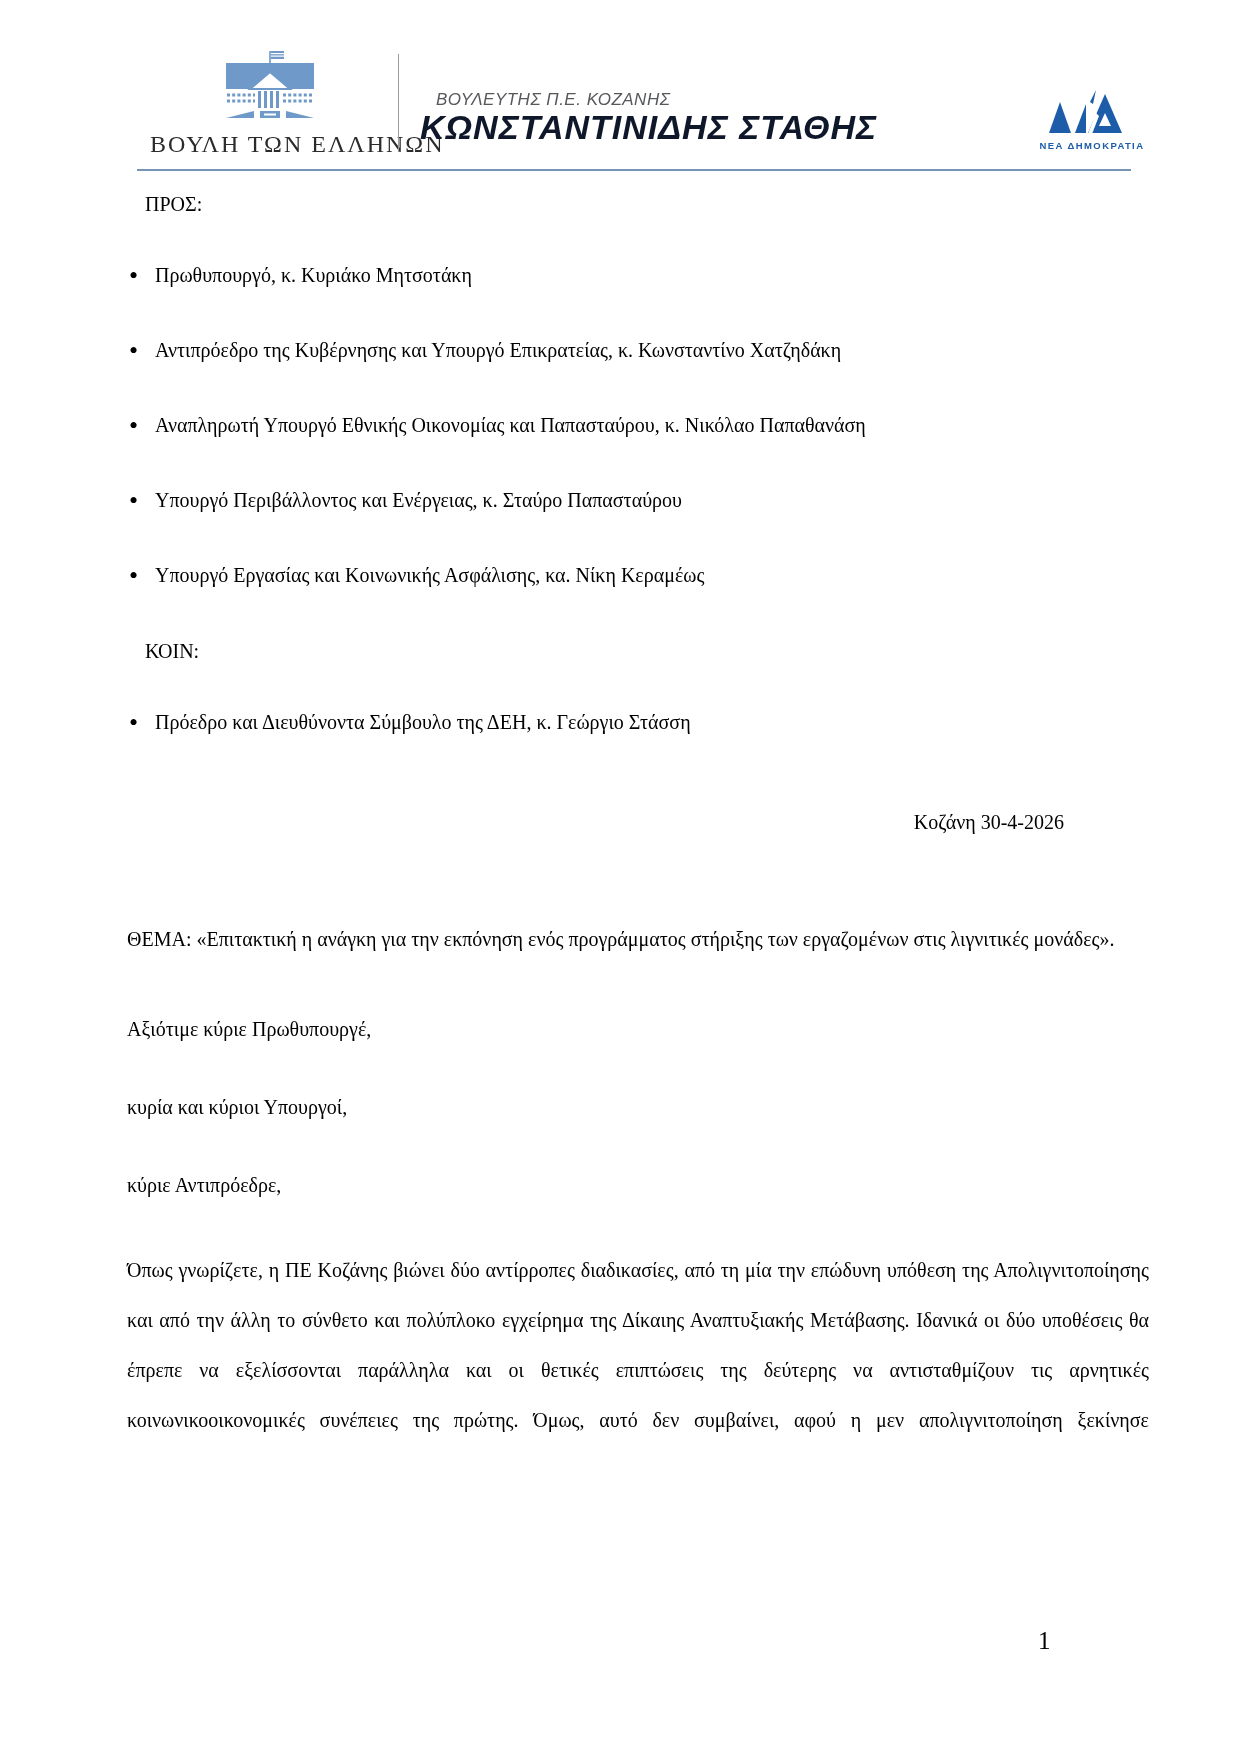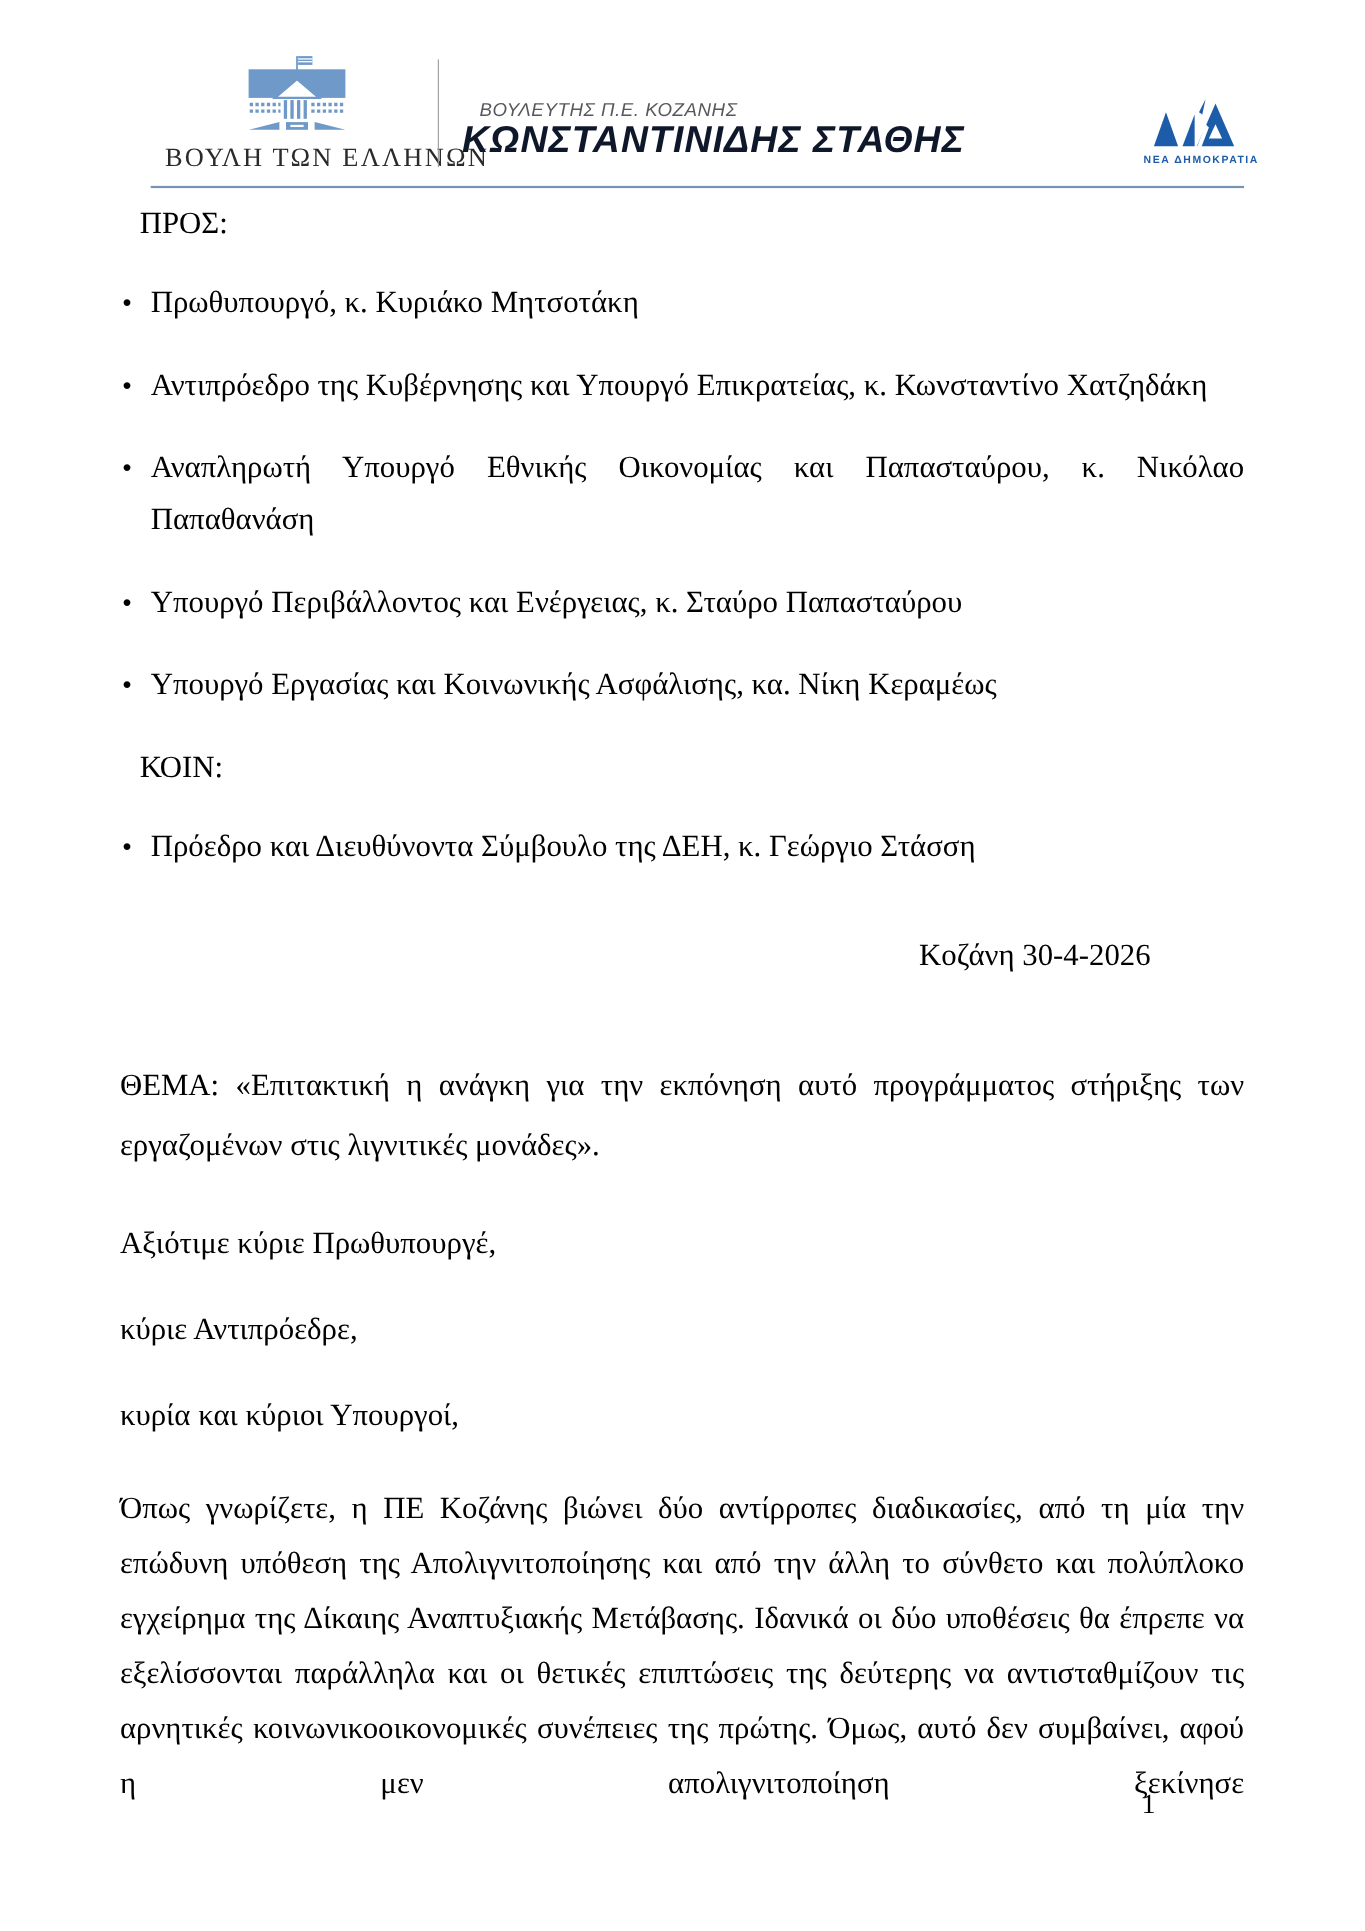--- a/index.html
+++ b/index.html
@@ -48,22 +48,22 @@
     font-weight: bold; font-size: 9.5px; letter-spacing: 1.4px;
     color: #1c5ca9; text-align: center; white-space: nowrap;
   }
   .header-rule {
     position: absolute; left: 137px; top: 169px; width: 994px; height: 2px;
     background: #7794b5; border: none;
   }
 
   
   .letter {
-    position: absolute; left: 109px; top: 170px; width: 1022px;
-    font-size: 28px; line-height: 50px;
+    position: absolute; left: 127px; top: 170px; width: 1022px;
+    font-size: 20px; line-height: 50px;
   }
   .addr-label { margin: 14px 0 0 18px; line-height: 40px; }
   ul.addr-list { list-style: none; margin: 10px 0 0 0; padding: 0; }
   ul.addr-list li {
     position: relative; padding-left: 28px; margin-bottom: 8px;
     text-align: justify; line-height: 47px; margin-top: 28px;
   }
   ul.addr-list li::before {
     content: "\2022";
     position: absolute; left: 2px; top: 0;
@@ -164,28 +164,28 @@
 
     <div class="addr-label cc-label">ΚΟΙΝ:</div>
 
     <ul class="addr-list">
 
         <li>Πρόεδρο και Διευθύνοντα Σύμβουλο της ΔΕΗ, κ. Γεώργιο Στάσση</li>
       </ul>
 
     <div class="dateline">Κοζάνη 30-4-2026</div>
 
-    <div class="subject">ΘΕΜΑ: «Επιτακτική η ανάγκη για την εκπόνηση αυτό προγράμματος στήριξης των εργαζομένων στις λιγνιτικές μονάδες».</div>
+    <div class="subject">ΘΕΜΑ: «Επιτακτική η ανάγκη για την εκπόνηση ενός προγράμματος στήριξης των εργαζομένων στις λιγνιτικές μονάδες».</div>
 
     <div class="salutations">
 
         <p>Αξιότιμε κύριε Πρωθυπουργέ,</p>
 
+        <p>κυρία και κύριοι Υπουργοί,</p>
+
         <p>κύριε Αντιπρόεδρε,</p>
-
-        <p>κυρία και κύριοι Υπουργοί,</p>
       </div>
 
     <p class="body-par">Όπως γνωρίζετε, η ΠΕ Κοζάνης βιώνει δύο αντίρροπες διαδικασίες, από τη μία την επώδυνη υπόθεση της Απολιγνιτοποίησης και από την άλλη το σύνθετο και πολύπλοκο εγχείρημα της Δίκαιης Αναπτυξιακής Μετάβασης. Ιδανικά οι δύο υποθέσεις θα έπρεπε να εξελίσσονται παράλληλα και οι θετικές επιπτώσεις της δεύτερης να αντισταθμίζουν τις αρνητικές κοινωνικοοικονομικές συνέπειες της πρώτης. Όμως, αυτό δεν συμβαίνει, αφού η μεν απολιγνιτοποίηση ξεκίνησε</p>
   </div>
 
   <div class="page-number">1</div>
 </div>
 
 </body></html>

